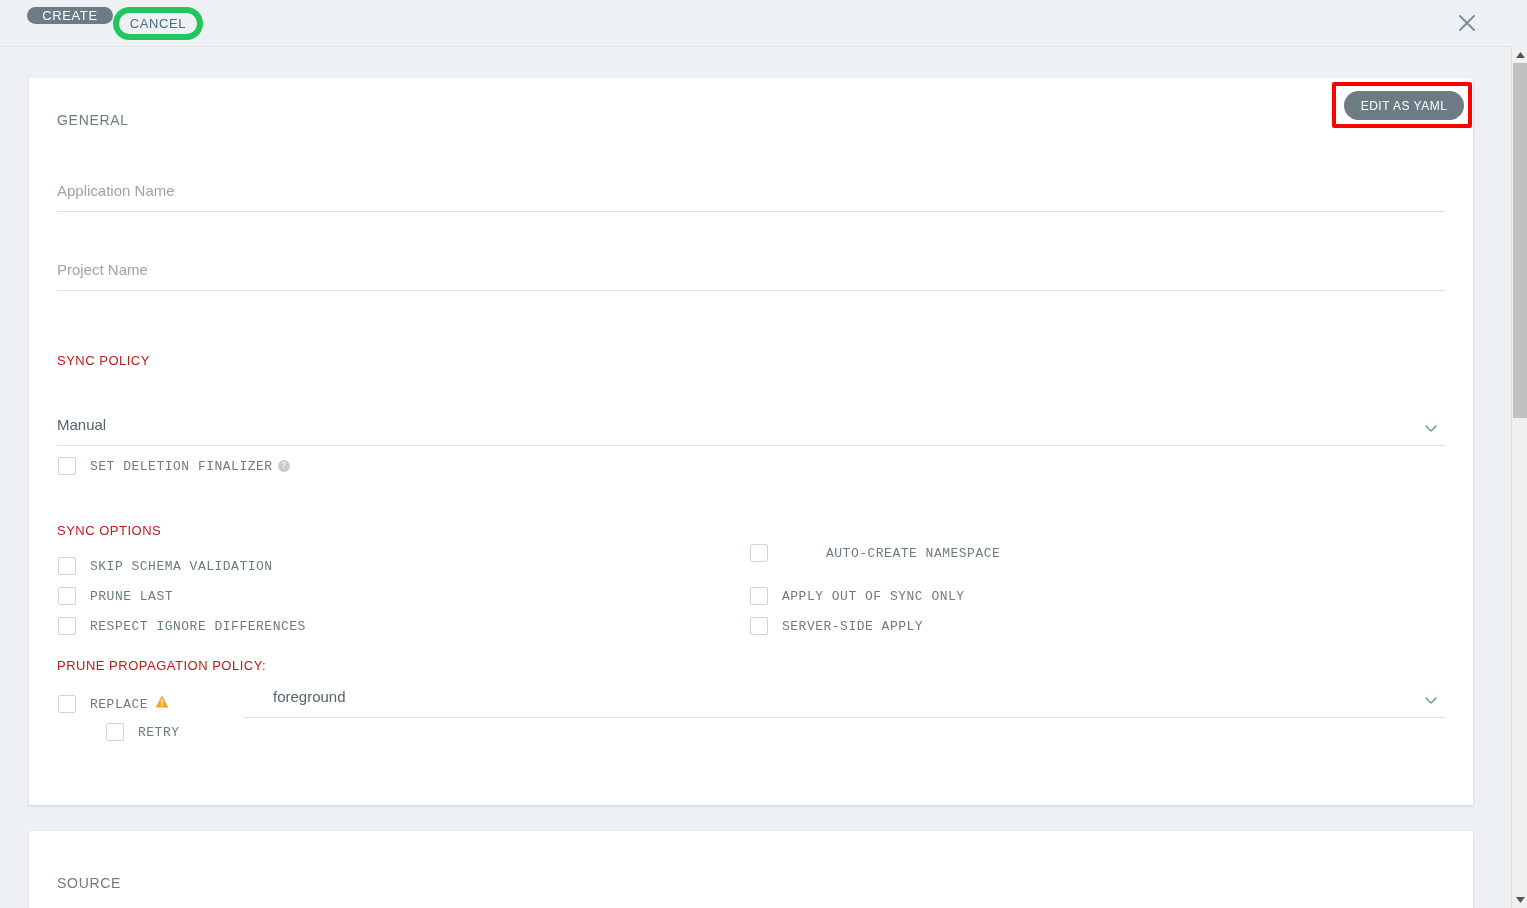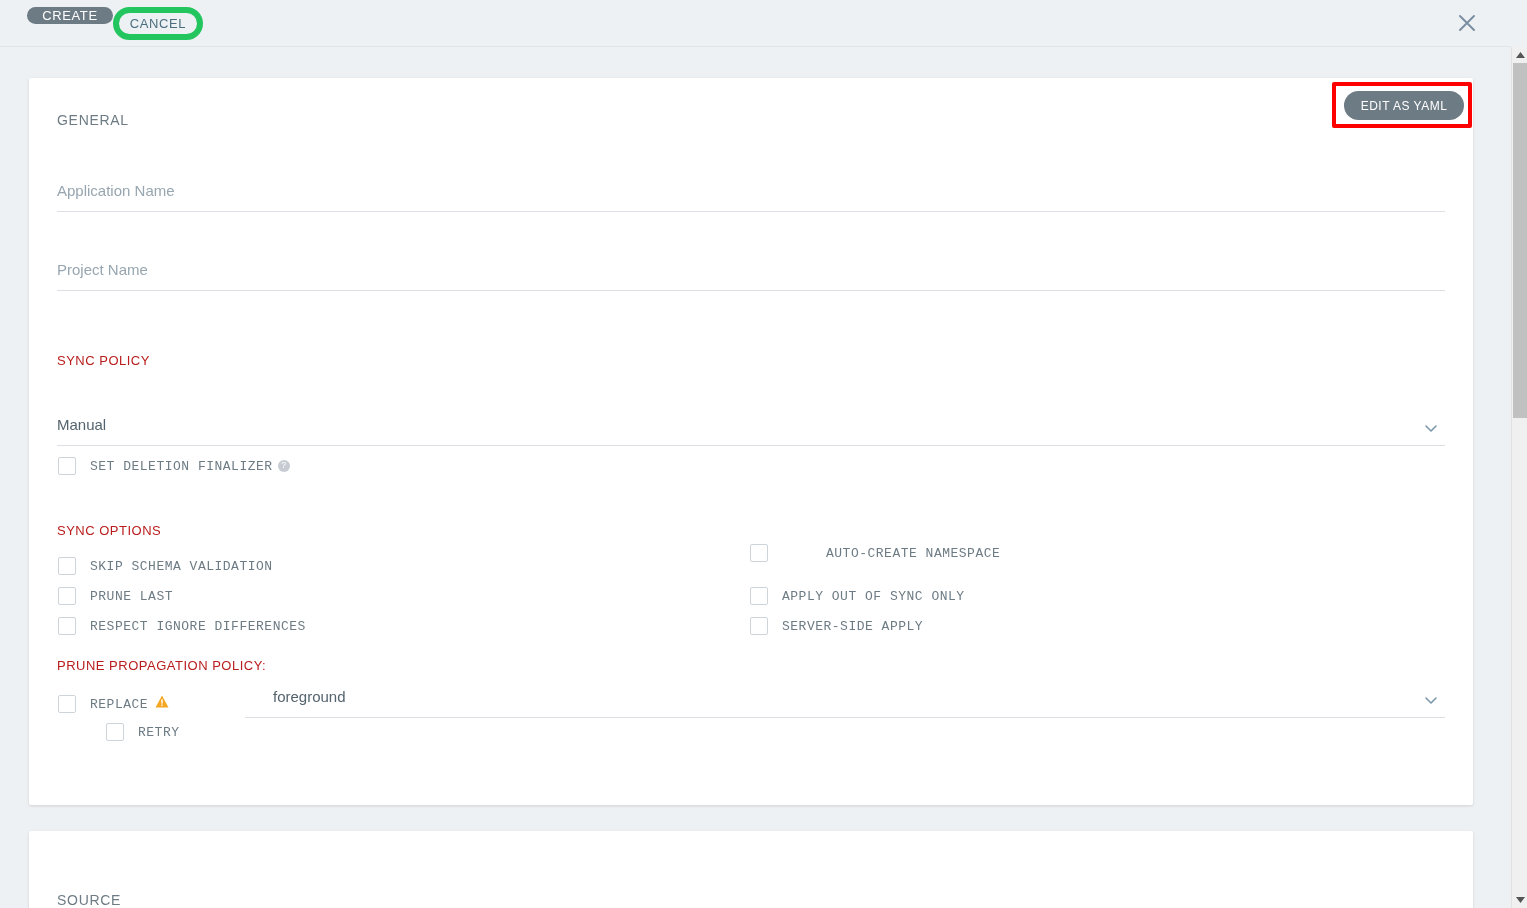--- a/index.html
+++ b/index.html
@@ -292,16 +292,16 @@
         </svg>
       </span>
     </div>
     <div class="cb-row" style="left:29px; top:645px;margin-left:48px;">
       <div class="cbox"></div>
       <span class="cb-label">RETRY</span>
     </div>
   </div>
 
   <div class="card card-source">
-    <div class="section-title" style="left:28px; top:61px;">SOURCE</div>
+    <div class="section-title" style="left:28px; top:44px;">SOURCE</div>
   </div>
 
 </div>
 
 </body></html>

